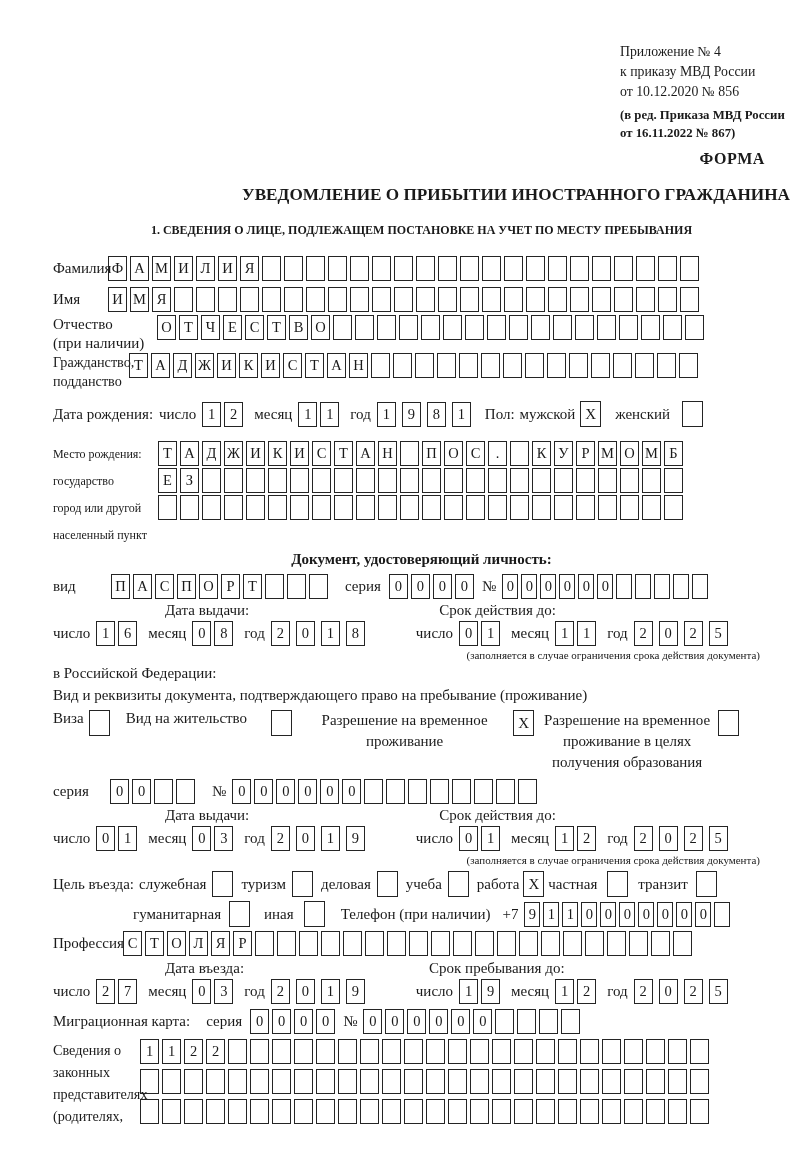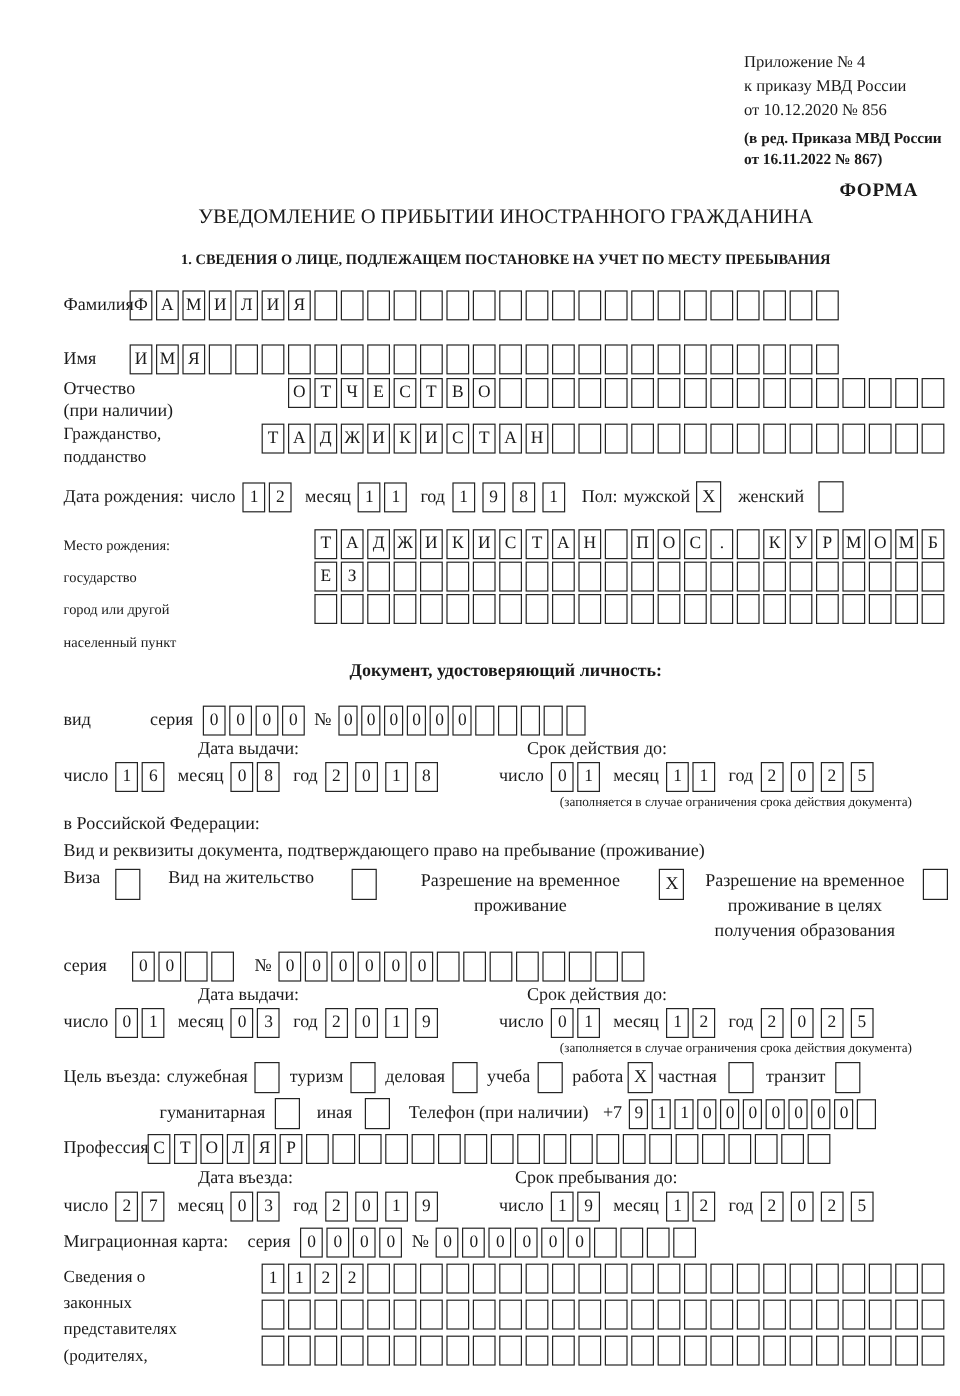--- a/index.html
+++ b/index.html
@@ -5,26 +5,26 @@
   *{box-sizing:border-box;}
   html,body{margin:0;padding:0;}
   body{width:800px;height:1163px;background:#fff;color:#1a1a1a;
        font-family:"Liberation Serif","DejaVu Serif",serif;font-size:15px;}
   .page{position:relative;width:800px;height:1163px;padding:42px 10px 0 53px;overflow:hidden;}
   
   .annex{margin-left:567px;font-size:13.8px;line-height:20px;}
   .annex .rev{font-size:12.8px;line-height:18px;font-weight:bold;}
   .annex .rev.first{margin-top:4px;}
   .forma{text-align:right;padding-right:25px;font-weight:bold;font-size:16px;letter-spacing:.6px;margin-top:8px;}
-  .title{text-align:center;font-weight:normal;font-size:17.2px;line-height:25px;}
+  .title{text-align:right;font-weight:bold;font-size:17.2px;line-height:25px;margin-top:14px;}
   .title-blank{display:inline-block;width:52px;height:14px;border-bottom:2px solid #2a2a2a;margin-left:8px;}
   .sect{font-weight:bold;font-size:12px;text-align:center;margin-top:16px;white-space:nowrap;}
   
-  .row{display:flex;align-items:center;margin-top:20px;}
-  .rowt{display:flex;align-items:flex-start;margin-top:3px;justify-content:space-between;}
+  .row{display:flex;align-items:center;margin-top:6px;}
+  .rowt{display:flex;align-items:flex-start;margin-top:3px;}
   .lbl{flex:none;}
   .lbl2{flex:none;line-height:19px;}
   .mlbl{flex:none;line-height:27px;}
   .cells{white-space:nowrap;flex:none;font-size:0;text-decoration:underline;}
   .cell{display:inline-block;width:19px;height:25px;border:1.5px solid #242424;margin-right:3px;
         text-align:center;line-height:23px;font-size:14.5px;vertical-align:middle;}
   .cells.gap .cell{margin-right:6px;}
   .cells.narrow .cell{width:16px;}
   .box{display:inline-block;flex:none;width:21px;height:26px;border:1.5px solid #242424;
        text-align:center;line-height:24px;font-size:15px;}
@@ -111,20 +111,21 @@
       <div class="cells"><span class="cell">Т</span><span class="cell">А</span><span class="cell">Д</span><span class="cell">Ж</span><span class="cell">И</span><span class="cell">К</span><span class="cell">И</span><span class="cell">С</span><span class="cell">Т</span><span class="cell">А</span><span class="cell">Н</span><span class="cell"></span><span class="cell">П</span><span class="cell">О</span><span class="cell">С</span><span class="cell">.</span><span class="cell"></span><span class="cell">К</span><span class="cell">У</span><span class="cell">Р</span><span class="cell">М</span><span class="cell">О</span><span class="cell">М</span><span class="cell">Б</span></div>
       <div class="cells" style="margin-top:2px"><span class="cell">Е</span><span class="cell">З</span><span class="cell"></span><span class="cell"></span><span class="cell"></span><span class="cell"></span><span class="cell"></span><span class="cell"></span><span class="cell"></span><span class="cell"></span><span class="cell"></span><span class="cell"></span><span class="cell"></span><span class="cell"></span><span class="cell"></span><span class="cell"></span><span class="cell"></span><span class="cell"></span><span class="cell"></span><span class="cell"></span><span class="cell"></span><span class="cell"></span><span class="cell"></span><span class="cell"></span></div>
       <div class="cells" style="margin-top:2px"><span class="cell"></span><span class="cell"></span><span class="cell"></span><span class="cell"></span><span class="cell"></span><span class="cell"></span><span class="cell"></span><span class="cell"></span><span class="cell"></span><span class="cell"></span><span class="cell"></span><span class="cell"></span><span class="cell"></span><span class="cell"></span><span class="cell"></span><span class="cell"></span><span class="cell"></span><span class="cell"></span><span class="cell"></span><span class="cell"></span><span class="cell"></span><span class="cell"></span><span class="cell"></span><span class="cell"></span></div>
     </div>
   </div>
 
   <div class="dochead">Документ, удостоверяющий личность:</div>
 
   <div class="row">
     <span class="lbl" style="width:58px">вид</span>
+    <span class="cells"><span class="cell">П</span><span class="cell">А</span><span class="cell">С</span><span class="cell">П</span><span class="cell">О</span><span class="cell">Р</span><span class="cell">Т</span><span class="cell"></span><span class="cell"></span><span class="cell"></span></span>
     <span style="margin:0 8px 0 14px">серия</span>
     <span class="cells"><span class="cell">0</span><span class="cell">0</span><span class="cell">0</span><span class="cell">0</span></span>
     <span style="margin:0 6px 0 5px">№</span>
     <span class="cells narrow"><span class="cell">0</span><span class="cell">0</span><span class="cell">0</span><span class="cell">0</span><span class="cell">0</span><span class="cell">0</span><span class="cell"></span><span class="cell"></span><span class="cell"></span><span class="cell"></span><span class="cell"></span></span>
   </div>
 
   <div class="row" style="margin-top:3px">
     <span style="margin-left:112px">Дата выдачи:</span>
     <span style="margin-left:190px">Срок действия до:</span>
   </div>

